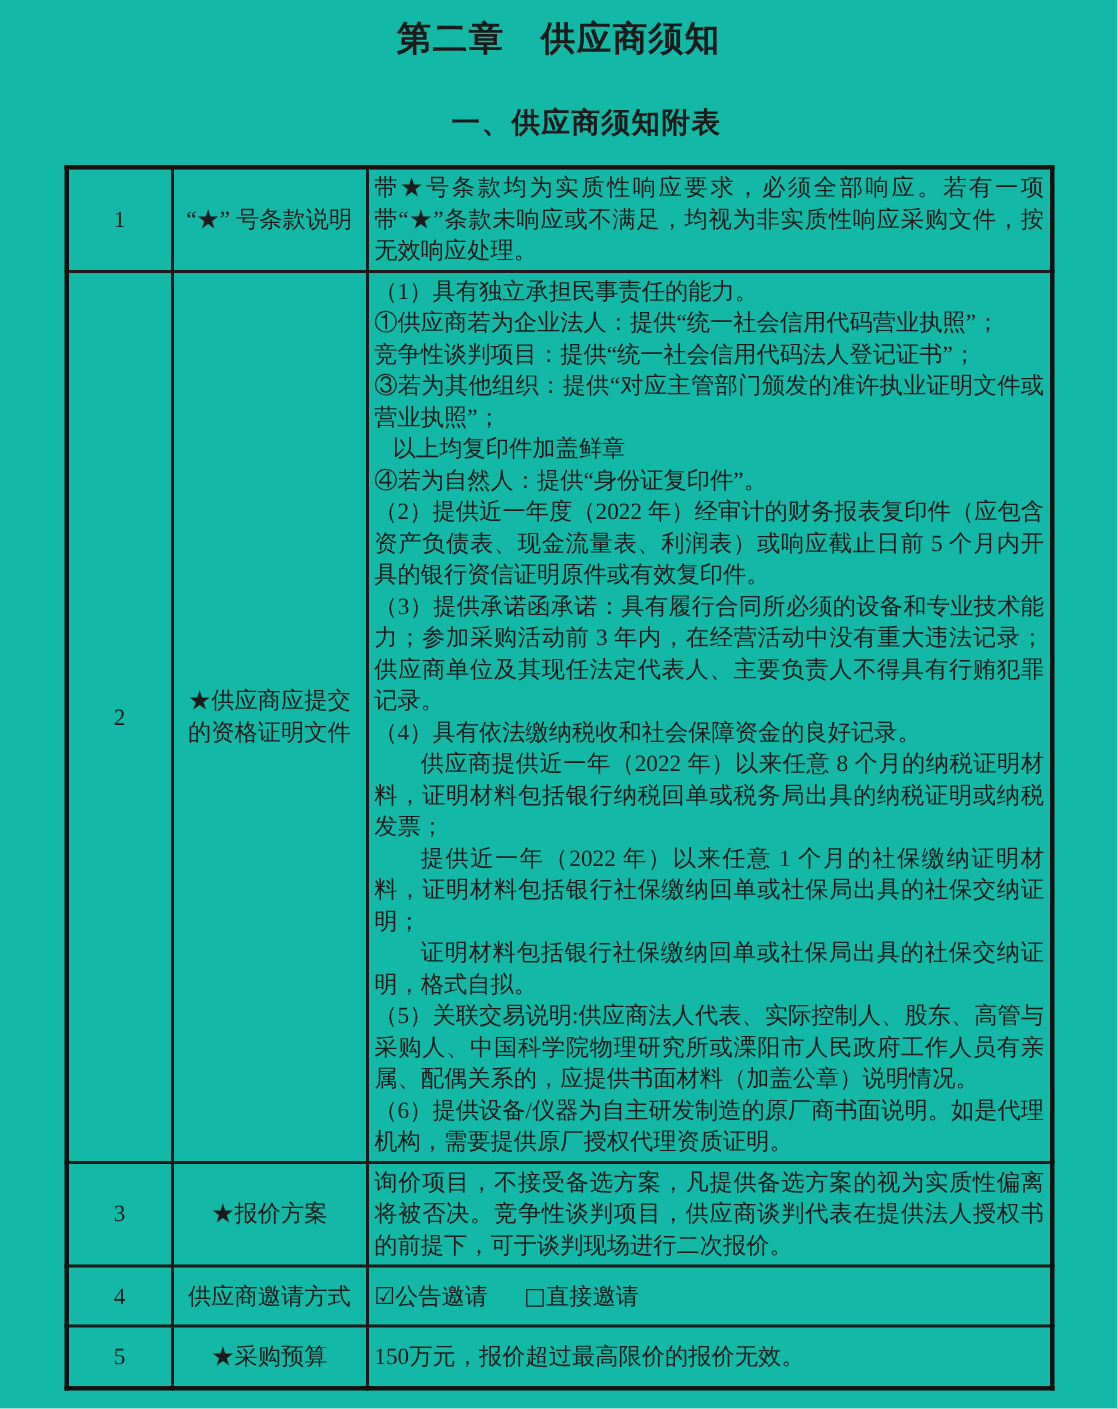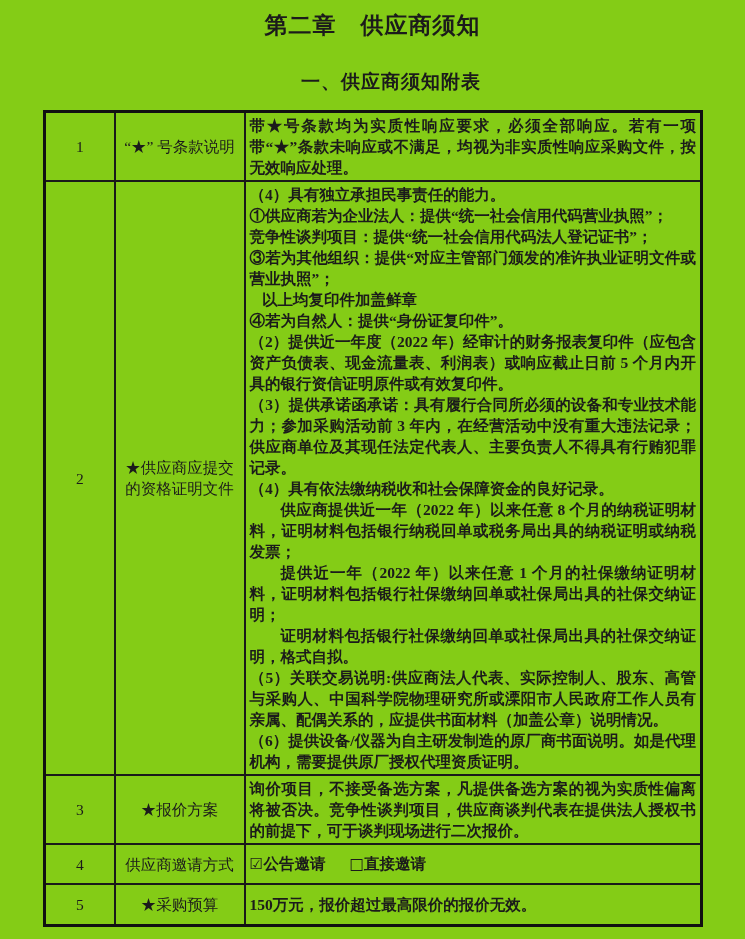--- a/index.html
+++ b/index.html
@@ -6,21 +6,21 @@
     margin: 0;
     padding: 0;
     background: #fdfdfd;
     font-family: "Liberation Serif", "DejaVu Serif", serif;
     color: #1b1b1b;
   }
   .page {
     position: relative;
     width: 745px;
     height: 939px;
-    background: #84cc16;
+    background: #14b8a6;
     overflow: hidden;
   }
   .doc-title {
     margin: 10px 0 0 0;
     text-align: center;
     font-size: 23px;
     font-weight: bold;
     letter-spacing: 1px;
   }
   .doc-subtitle {
@@ -53,21 +53,20 @@
     text-align: center;
     height: 34px;
   }
   td.cell-no, td.cell-name {
     text-align: center;
     padding: 2px 4px;
   }
   td.cell-desc {
     padding: 2px 4px 2px 4px;
     text-align: justify;
-    font-weight: bold;
   }
   td.cell-desc p {
     margin: 0;
   }
   .ind1 { text-indent: 0.8em; }
   .ind2 { text-indent: 2em; }
   tr.r1 { height: 46px; }
   tr.r3 { height: 63px; }
   tr.r4 { height: 40px; }
   tr.r5 { height: 41px; }
@@ -97,21 +96,21 @@
       <td class="cell-name">“★” 号条款说明</td>
       <td class="cell-desc">
         <p>带★号条款均为实质性响应要求，必须全部响应。若有一项带“★”条款未响应或不满足，均视为非实质性响应采购文件，按无效响应处理。</p>
       </td>
     </tr>
 
     <tr class="r2">
       <td class="cell-no">2</td>
       <td class="cell-name">★供应商应提交的资格证明文件</td>
       <td class="cell-desc">
-        <p>（4）具有独立承担民事责任的能力。</p>
+        <p>（1）具有独立承担民事责任的能力。</p>
         <p>①供应商若为企业法人：提供“统一社会信用代码营业执照”；</p>
         <p>竞争性谈判项目：提供“统一社会信用代码法人登记证书”；</p>
         <p>③若为其他组织：提供“对应主管部门颁发的准许执业证明文件或营业执照”；</p>
         <p class="ind1">以上均复印件加盖鲜章</p>
         <p>④若为自然人：提供“身份证复印件”。</p>
         <p>（2）提供近一年度（2022 年）经审计的财务报表复印件（应包含资产负债表、现金流量表、利润表）或响应截止日前 5 个月内开具的银行资信证明原件或有效复印件。</p>
         <p>（3）提供承诺函承诺：具有履行合同所必须的设备和专业技术能力；参加采购活动前 3 年内，在经营活动中没有重大违法记录；供应商单位及其现任法定代表人、主要负责人不得具有行贿犯罪记录。</p>
         <p>（4）具有依法缴纳税收和社会保障资金的良好记录。</p>
         <p class="ind2">供应商提供近一年（2022 年）以来任意 8 个月的纳税证明材料，证明材料包括银行纳税回单或税务局出具的纳税证明或纳税发票；</p>
         <p class="ind2">提供近一年（2022 年）以来任意 1 个月的社保缴纳证明材料，证明材料包括银行社保缴纳回单或社保局出具的社保交纳证明；</p>

